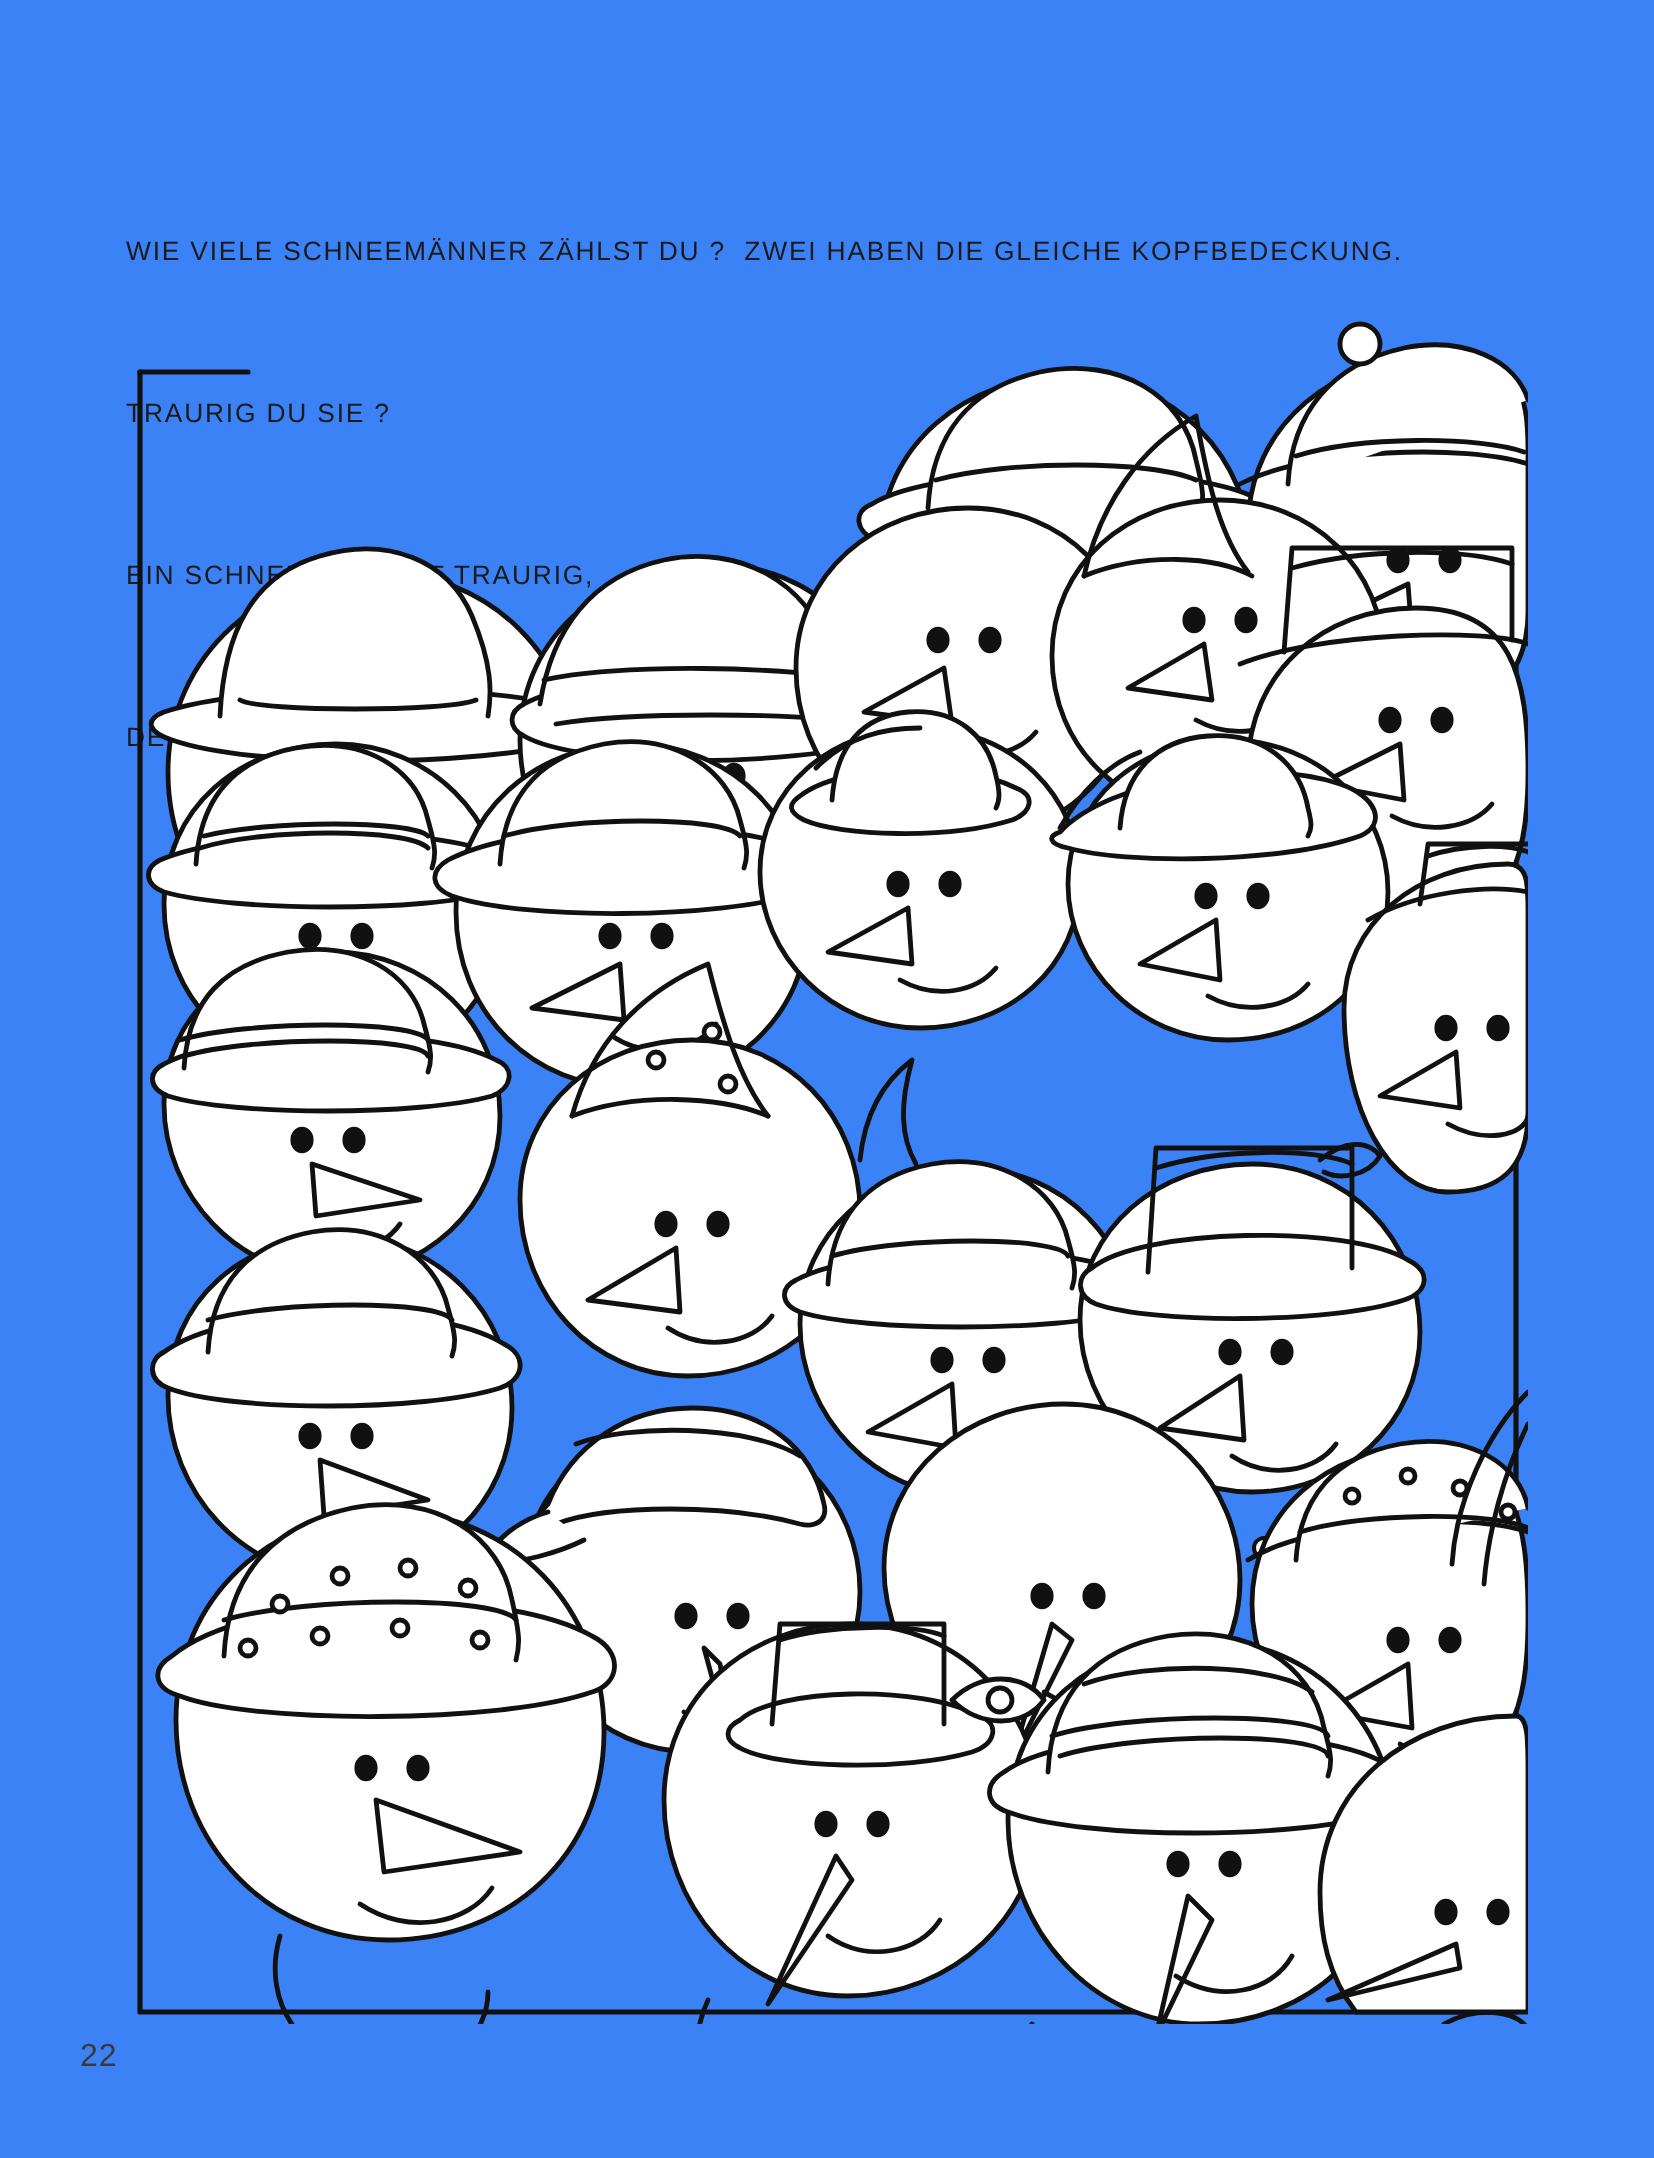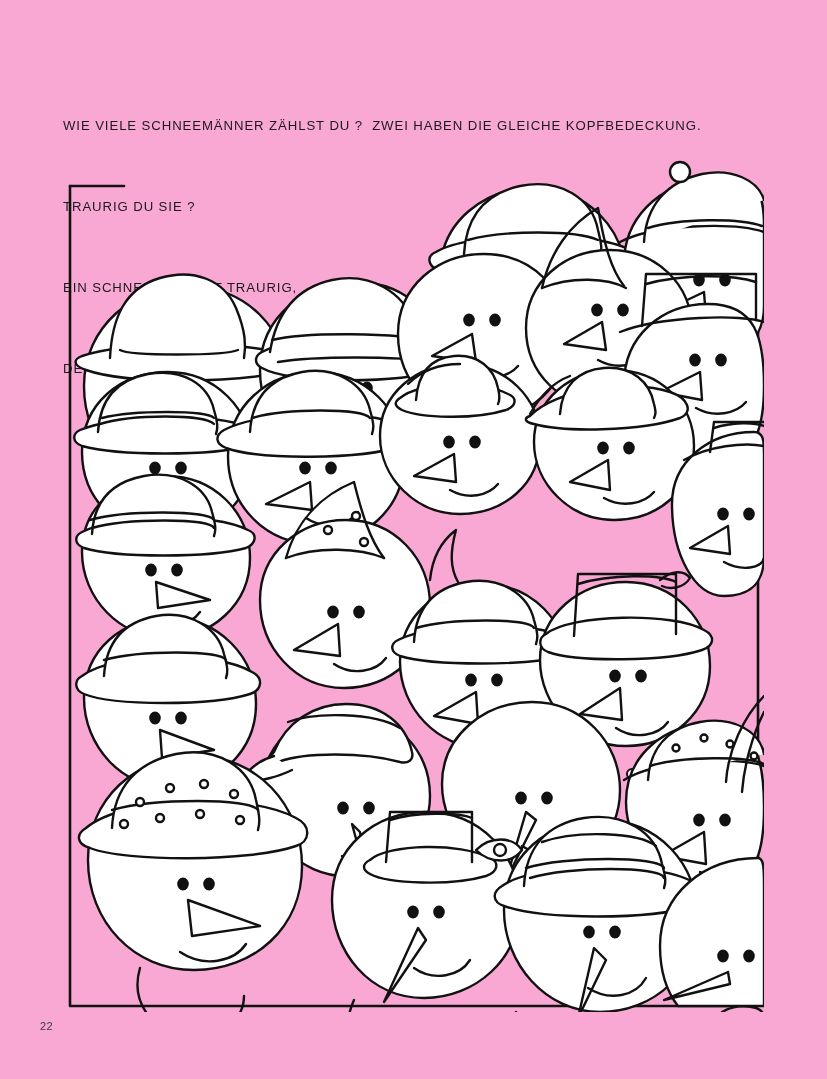--- a/index.html
+++ b/index.html
@@ -11,21 +11,21 @@
     width: 827px;
     height: 1079px;
     font-family: "Liberation Sans", sans-serif;
     color: #111111;
     position: relative;
     overflow: hidden;
   }
   .page {
     position: absolute;
     inset: 0;
-    background: #f9a8d4;
+    background: #3b82f6;
   }
   .instructions {
     position: absolute;
     left: 63px;
     top: 58px;
     width: 700px;
     font-size: 13.2px;
     letter-spacing: 0.9px;
     line-height: 27px;
     color: #1a1a1a;
@@ -44,21 +44,21 @@
   }
   .art-frame svg {
     display: block;
     width: 100%;
     height: 100%;
   }
   .page-number {
     position: absolute;
     left: 40px;
     top: 1020px;
-    font-size: 11px;
+    font-size: 16px;
     color: #3a3a3a;
     letter-spacing: 0.5px;
   }
 </style>
 </head>
 <body>
 
 <div class="page">
 
   <div class="instructions">

